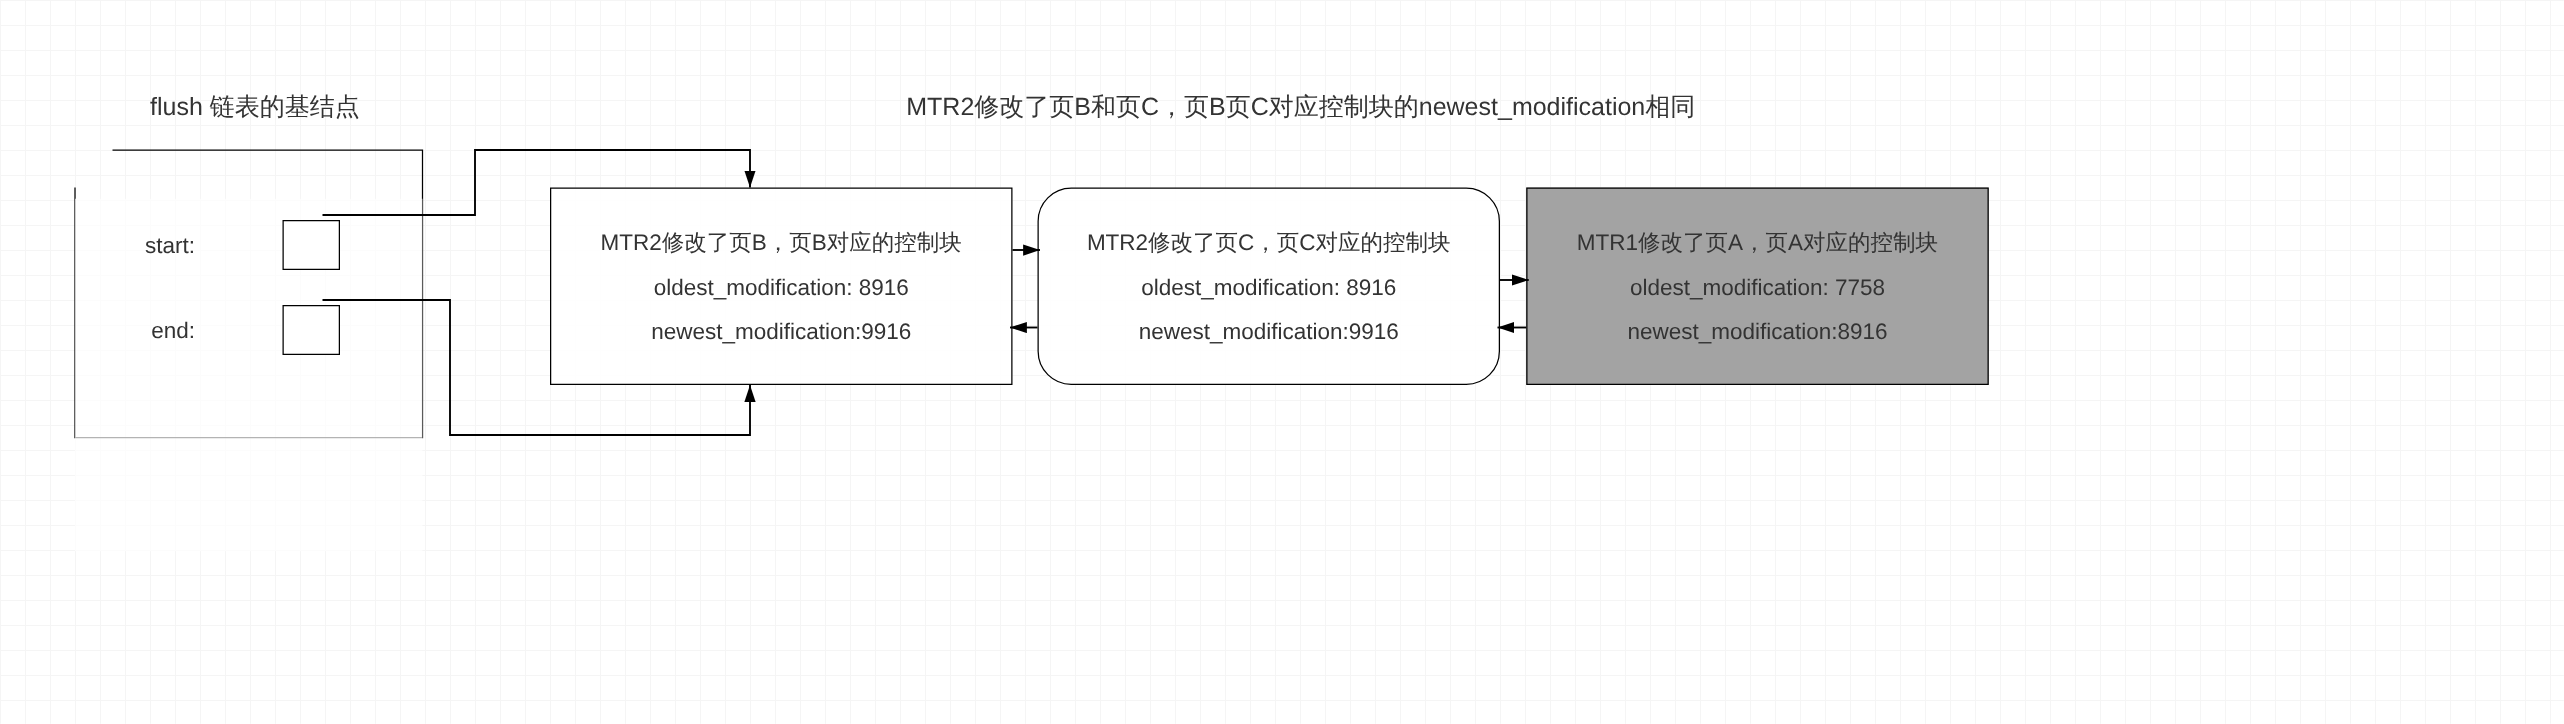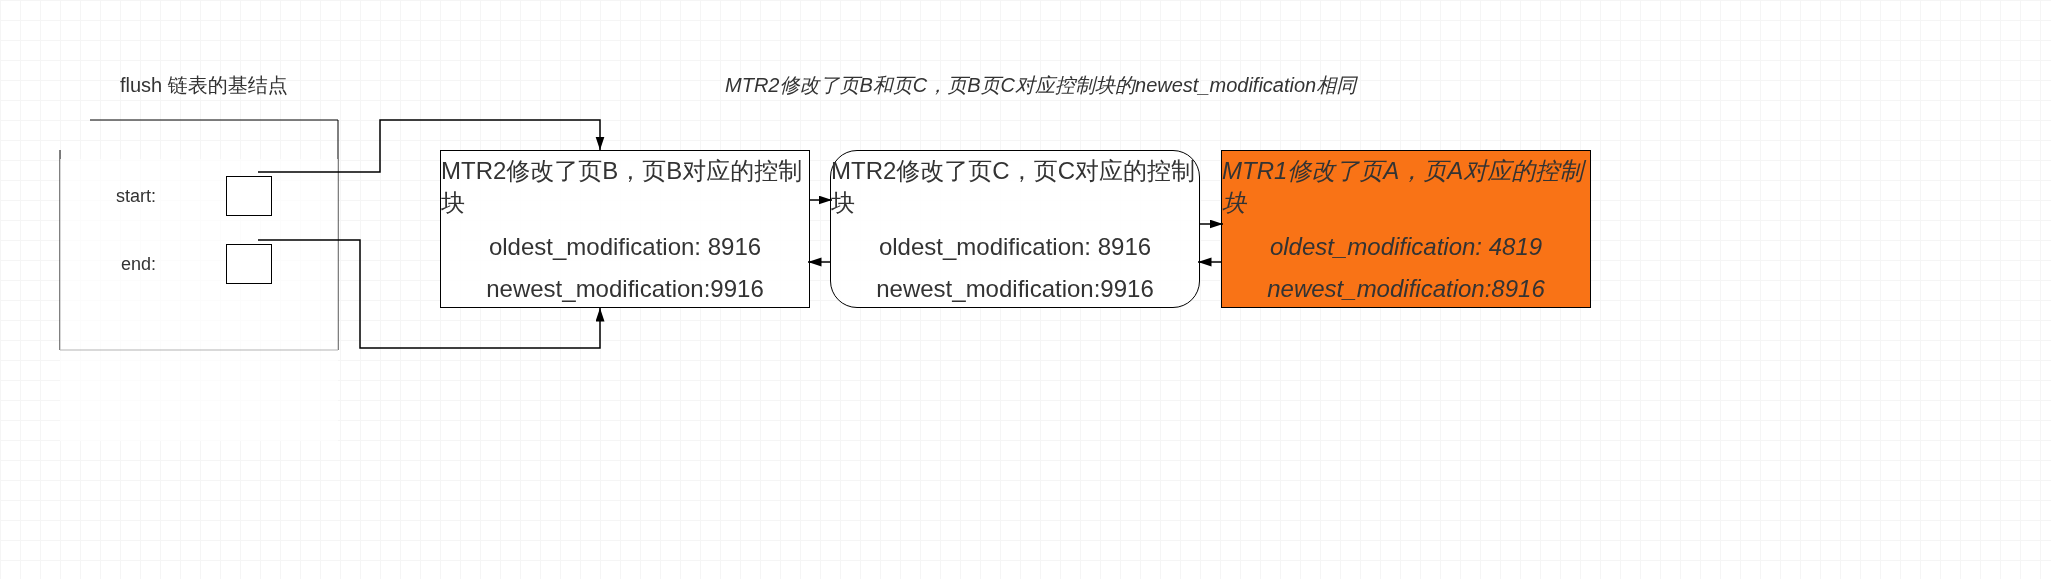--- a/index.html
+++ b/index.html
@@ -55,25 +55,25 @@
   .block {
     position: absolute;
     width: 370px;
     height: 158px;
     border: 1px solid #000;
     display: flex;
     flex-direction: column;
     align-items: center;
     justify-content: center;
     gap: 14px;
-    font-size: 24px;
+    font-size: 18px;
     color: #333;
     background: rgba(255,255,255,0.85);
   }
-  .block.green { background: #f97316; font-style: italic; }
+  .block.green { background: #a3a3a3; }
   svg.border-svg {
     position: absolute;
     left: 60px;
     top: 120px;
     width: 278px;
     height: 230px;
     overflow: visible;
   }
   svg.conn {
     position: absolute;
@@ -81,21 +81,21 @@
     width: 2051px;
     height: 579px;
     pointer-events: none;
     overflow: visible;
   }
 </style>
 </head>
 <body>
 
 <div class="label" style="left:120px; top:72px;">flush 链表的基结点</div>
-<div class="label" style="left:725px; top:72px;font-style:italic;">MTR2修改了页B和页C，页B页C对应控制块的newest_modification相同</div>
+<div class="label" style="left:725px; top:72px;">MTR2修改了页B和页C，页B页C对应控制块的newest_modification相同</div>
 
 <svg class="border-svg">
   <path d="M30 0 L278 0 L278 230 L0 230 L0 30" fill="none" stroke="#000" stroke-width="1"></path>
 </svg>
 
 <div class="base-node">
   <div class="row">
     <span>start:</span>
     <div class="small-box"></div>
   </div>
@@ -112,21 +112,21 @@
 </div>
 
 <div class="block" style="left:830px; top:150px;border-radius:27px;">
   <div>MTR2修改了页C，页C对应的控制块</div>
   <div>oldest_modification: 8916</div>
   <div>newest_modification:9916</div>
 </div>
 
 <div class="block green" style="left:1221px; top:150px;">
   <div>MTR1修改了页A，页A对应的控制块</div>
-  <div>oldest_modification: 4819</div>
+  <div>oldest_modification: 7758</div>
   <div>newest_modification:8916</div>
 </div>
 
 <svg class="conn">
   <defs>
     <marker id="arrow" markerWidth="10" markerHeight="10" refX="9" refY="3" orient="auto" markerUnits="strokeWidth">
       <path d="M0,0 L9,3 L0,6 z" fill="#000"></path>
     </marker>
   </defs>
 

